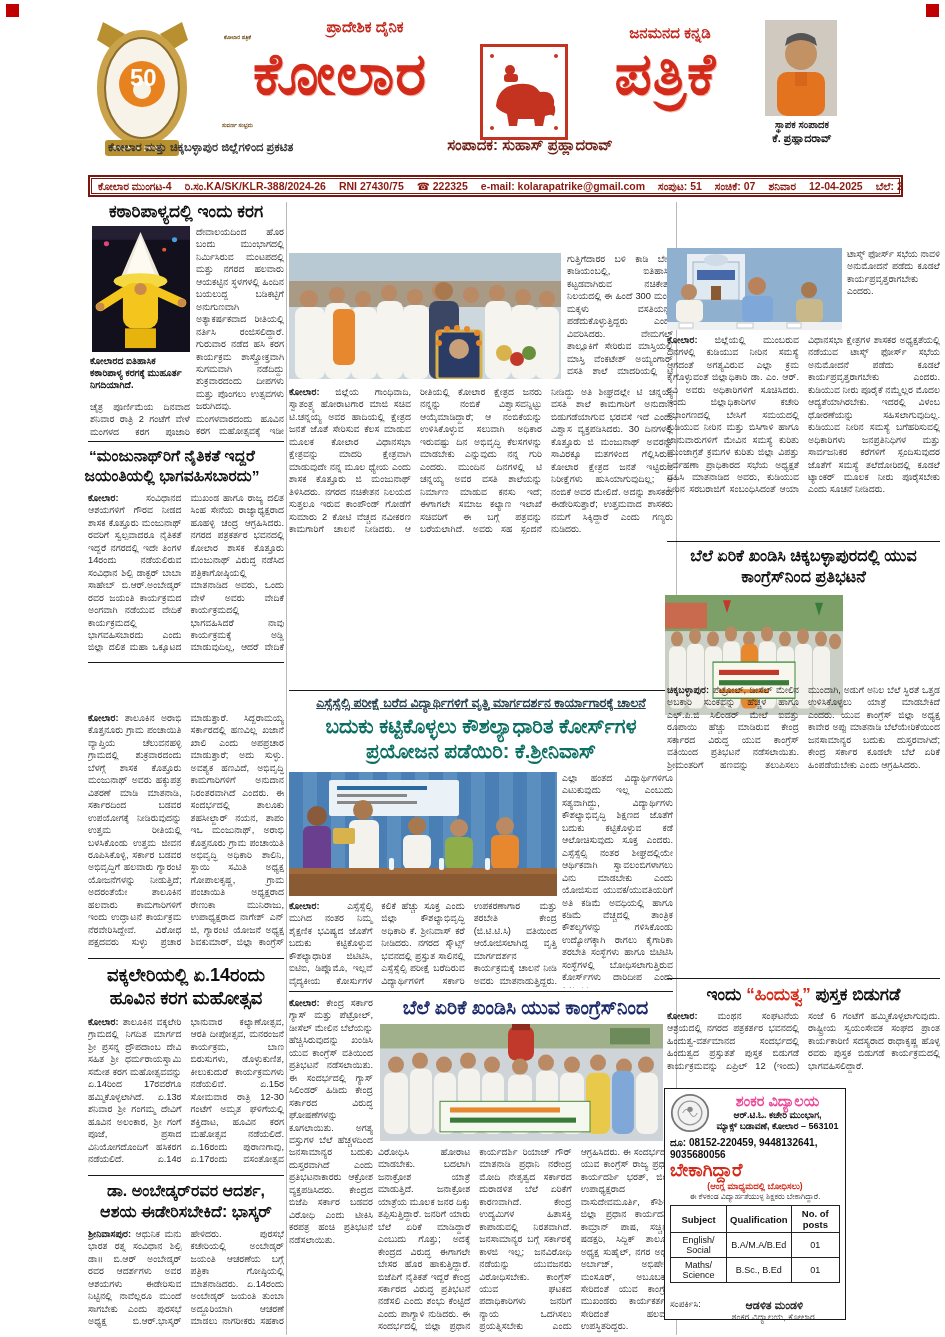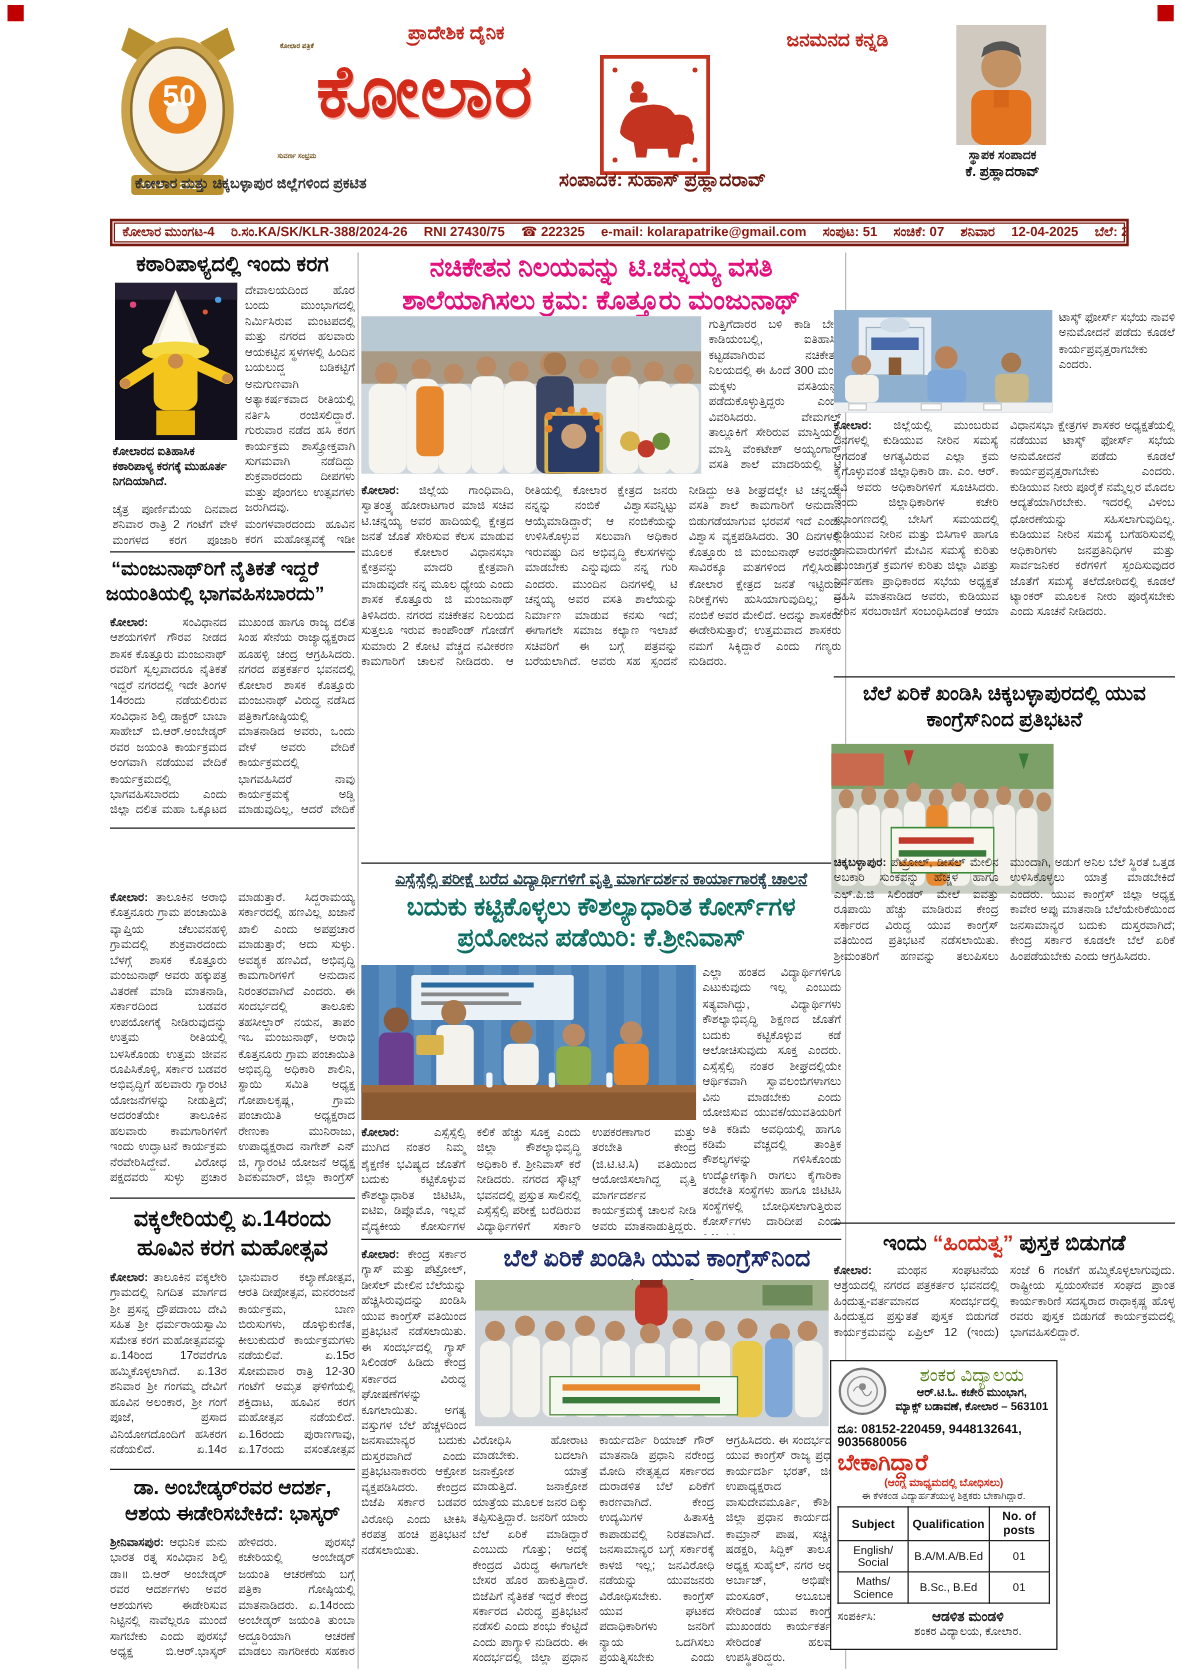--- a/index.html
+++ b/index.html
@@ -29,30 +29,30 @@
   .c2{columns:2;column-gap:9px;}
   .c3{columns:3;column-gap:9px;}
   .dl{font-weight:700;}
   .cap{font-size:9.3px;font-weight:700;color:#111;line-height:1.3;overflow:hidden;}
   .rule{border-top:1.6px solid #1a1a1a;}
   .vline{border-left:1px solid #b9b9b9;}
   .photo{overflow:hidden;background:#ddd;}
   .photo svg{display:block;width:100%;height:100%;}
   
   .ad{border:1.6px solid #1a1a1a;background:#fff;padding:4px 5px;}
-  .adSchool{color:#4d7c0f;font-weight:400;font-size:14.5px;}
+  .adSchool{color:#ec4899;font-weight:700;font-size:14.5px;}
   .adAddr{font-size:9px;font-weight:700;color:#111;}
   .adPhone{font-size:10px;font-weight:700;color:#111;}
   .adWant{color:#d42a1a;font-weight:700;font-size:18px;text-align:left;}
   .adMed{color:#d42a1a;font-weight:700;font-size:8.5px;text-align:center;}
   .adNote{font-size:7.8px;color:#222;text-align:center;}
   .adT{width:100%;border-collapse:collapse;font-size:9px;color:#111;margin-top:3px;}
   .adT th,.adT td{border:1.2px solid #222;padding:2px 3px;text-align:center;}
   .adT th{font-weight:700;font-size:9.5px;}
-  .adC{font-size:9px;color:#222;margin-top:5px;display:flex;gap:8px;}
+  .adC{font-size:9px;color:#222;margin-top:16px;display:flex;gap:8px;}
   .logoNum{position:absolute;color:#fff;font-weight:700;font-size:24px;}
   .logoYears{position:absolute;color:#fff;font-weight:700;font-size:7.5px;letter-spacing:.5px;}
   .logoRing{position:absolute;color:#6e4d14;font-weight:700;font-size:5.5px;text-align:center;width:100%;}
 </style>
 </head>
 <body>
 
 <div class="page">
 
   <div class="abs corner" style="left:6px;top:4px;"></div>
@@ -84,20 +84,21 @@
       <path d="M16 62 q2 -20 22 -22 q16 -2 22 8 q12 -2 14 8 q1 6 -4 8 l3 6 -8 2 -2 10 -8 0 -1 -7 -16 0 -1 7 -8 0 -2 -12 q-10 -4 -11 -8 z" fill="#c4331f"></path>
       <path d="M70 56 q8 6 4 16 l-5 -2 q3 -6 -2 -10 z" fill="#c4331f"></path>
       <circle cx="30" cy="26" r="5" fill="#c4331f"></circle>
       <rect x="24" y="30" width="14" height="8" rx="3" fill="#c4331f"></rect>
       <circle cx="12" cy="12" r="2" fill="#c4331f"></circle>
         <circle cx="76" cy="12" r="2" fill="#c4331f"></circle>
       <circle cx="12" cy="84" r="2" fill="#c4331f"></circle>
         <circle cx="76" cy="84" r="2" fill="#c4331f"></circle>
     </svg>
   </div>
+  <div class="abs title" style="left:568px;top:40px;width:195px;text-align:center;">ಪತ್ರಿಕೆ</div>
 
   <div class="abs photo" style="left:765px;top:20px;width:72px;height:96px;">
     <svg viewBox="0 0 72 96" preserveAspectRatio="none">
       <rect width="72" height="96" fill="#cfc9c0"></rect>
       <circle cx="36" cy="34" r="16" fill="#c29264"></circle>
       <path d="M20 26 q16 -12 32 0 l-2 -8 q-14 -10 -28 0 z" fill="#555"></path>
       <rect x="12" y="52" width="48" height="44" rx="10" fill="#e4731f"></rect>
       <rect x="30" y="52" width="12" height="14" fill="#d8661a"></rect>
     </svg>
   </div>
@@ -163,21 +164,20 @@
   <div class="abs bt c2" style="left:88px;top:1016px;width:196px;height:156px;">
     <b class="dl">ಕೋಲಾರ: </b><span>ತಾಲೂಕಿನ ವಕ್ಕಲೇರಿ ಗ್ರಾಮದಲ್ಲಿ ನಿಗದಿತ ಮಾರ್ಗದ ಶ್ರೀ ಪ್ರಸನ್ನ ದ್ರೌಪದಾಂಬ ದೇವಿ ಸಹಿತ ಶ್ರೀ ಧರ್ಮರಾಯಸ್ವಾಮಿ ಸಮೇತ ಕರಗ ಮಹೋತ್ಸವವನ್ನು ಏ.14ರಿಂದ 17ರವರೆಗೂ ಹಮ್ಮಿಕೊಳ್ಳಲಾಗಿದೆ. ಏ.13ರ ಶನಿವಾರ ಶ್ರೀ ಗಂಗಮ್ಮ ದೇವಿಗೆ ಹೂವಿನ ಅಲಂಕಾರ, ಶ್ರೀ ಗಂಗೆ ಪೂಜೆ, ಪ್ರಸಾದ ವಿನಿಯೋಗದೊಂದಿಗೆ ಹಸಿಕರಗ ನಡೆಯಲಿದೆ. ಏ.14ರ ಭಾನುವಾರ ಕಲ್ಯಾಣೋತ್ಸವ, ಆರತಿ ದೀಪೋತ್ಸವ, ಮನರಂಜನೆ ಕಾರ್ಯಕ್ರಮ, ಬಾಣ ಬಿರುಸುಗಳು, ಡೊಳ್ಳುಕುಣಿತ, ಕೀಲುಕುದುರೆ ಕಾರ್ಯಕ್ರಮಗಳು ನಡೆಯಲಿವೆ. ಏ.15ರ ಸೋಮವಾರ ರಾತ್ರಿ 12-30 ಗಂಟೆಗೆ ಅಮೃತ ಘಳಿಗೆಯಲ್ಲಿ ಶಕ್ತಿದಾಟ, ಹೂವಿನ ಕರಗ ಮಹೋತ್ಸವ ನಡೆಯಲಿದೆ. ಏ.16ರಂದು ಪುರಾಣಗಾವು, ಏ.17ರಂದು ವಸಂತೋತ್ಸವ ಹಾಗೂ ಧ್ವಜ ಅವರೋಹಣದೊಂದಿಗೆ ಕರಗ ಮಹೋತ್ಸವ ಮುಕ್ತಾಯಗೊಳ್ಳಲಿದೆ.</span>
   </div>
 
   <div class="abs rule" style="left:88px;top:1175px;width:196px;"></div>
   <div class="abs hb" style="left:88px;top:1181px;width:196px;font-size:16px;">ಡಾ. ಅಂಬೇಡ್ಕರ್‌ರವರ ಆದರ್ಶ, ಆಶಯ ಈಡೇರಿಸಬೇಕಿದೆ: ಭಾಸ್ಕರ್</div>
   <div class="abs bt c2" style="left:88px;top:1228px;width:196px;height:104px;">
     <b class="dl">ಶ್ರೀನಿವಾಸಪುರ: </b><span>ಆಧುನಿಕ ಮನು ಭಾರತ ರತ್ನ ಸಂವಿಧಾನ ಶಿಲ್ಪಿ ಡಾ॥ ಬಿ.ಆರ್ ಅಂಬೇಡ್ಕರ್ ರವರ ಆದರ್ಶಗಳು ಅವರ ಆಶಯಗಳು ಈಡೇರಿಸುವ ನಿಟ್ಟಿನಲ್ಲಿ ನಾವೆಲ್ಲರೂ ಮುಂದೆ ಸಾಗಬೇಕು ಎಂದು ಪುರಸಭೆ ಅಧ್ಯಕ್ಷ ಬಿ.ಆರ್.ಭಾಸ್ಕರ್ ಹೇಳಿದರು. ಪುರಸಭೆ ಕಚೇರಿಯಲ್ಲಿ ಅಂಬೇಡ್ಕರ್ ಜಯಂತಿ ಆಚರಣೆಯ ಬಗ್ಗೆ ಪತ್ರಿಕಾ ಗೋಷ್ಠಿಯಲ್ಲಿ ಮಾತನಾಡಿದರು. ಏ.14ರಂದು ಅಂಬೇಡ್ಕರ್ ಜಯಂತಿ ತುಂಬಾ ಅದ್ದೂರಿಯಾಗಿ ಆಚರಣೆ ಮಾಡಲು ನಾಗರೀಕರು ಸಹಕಾರ ನೀಡಬೇಕು ಎಂದು ಮನವಿ ಮಾಡಿದರು.</span>
   </div>
 
-  <div class="abs hmag" style="left:289px;top:202px;width:384px;">ನಚಿಕೇತನ ನಿಲಯವನ್ನು ಟಿ.ಚನ್ನಯ್ಯ ವಸತಿ ಶಾಲೆಯಾಗಿಸಲು ಕ್ರಮ: ಕೊತ್ತೂರು ಮಂಜುನಾಥ್</div>
   <div class="abs photo" style="left:289px;top:253px;width:272px;height:126px;">
     <svg viewBox="0 0 272 126" preserveAspectRatio="none">
       <rect width="272" height="126" fill="#cdd8de"></rect>
       <rect width="272" height="34" fill="#b9c9d4"></rect>
       <rect y="28" width="272" height="26" fill="#a99a85"></rect>
       <g fill="#b98a63">
         <circle cx="20" cy="46" r="9"></circle>
           <circle cx="48" cy="42" r="8"></circle>
           <circle cx="74" cy="46" r="8"></circle>
         <circle cx="100" cy="40" r="8"></circle>

